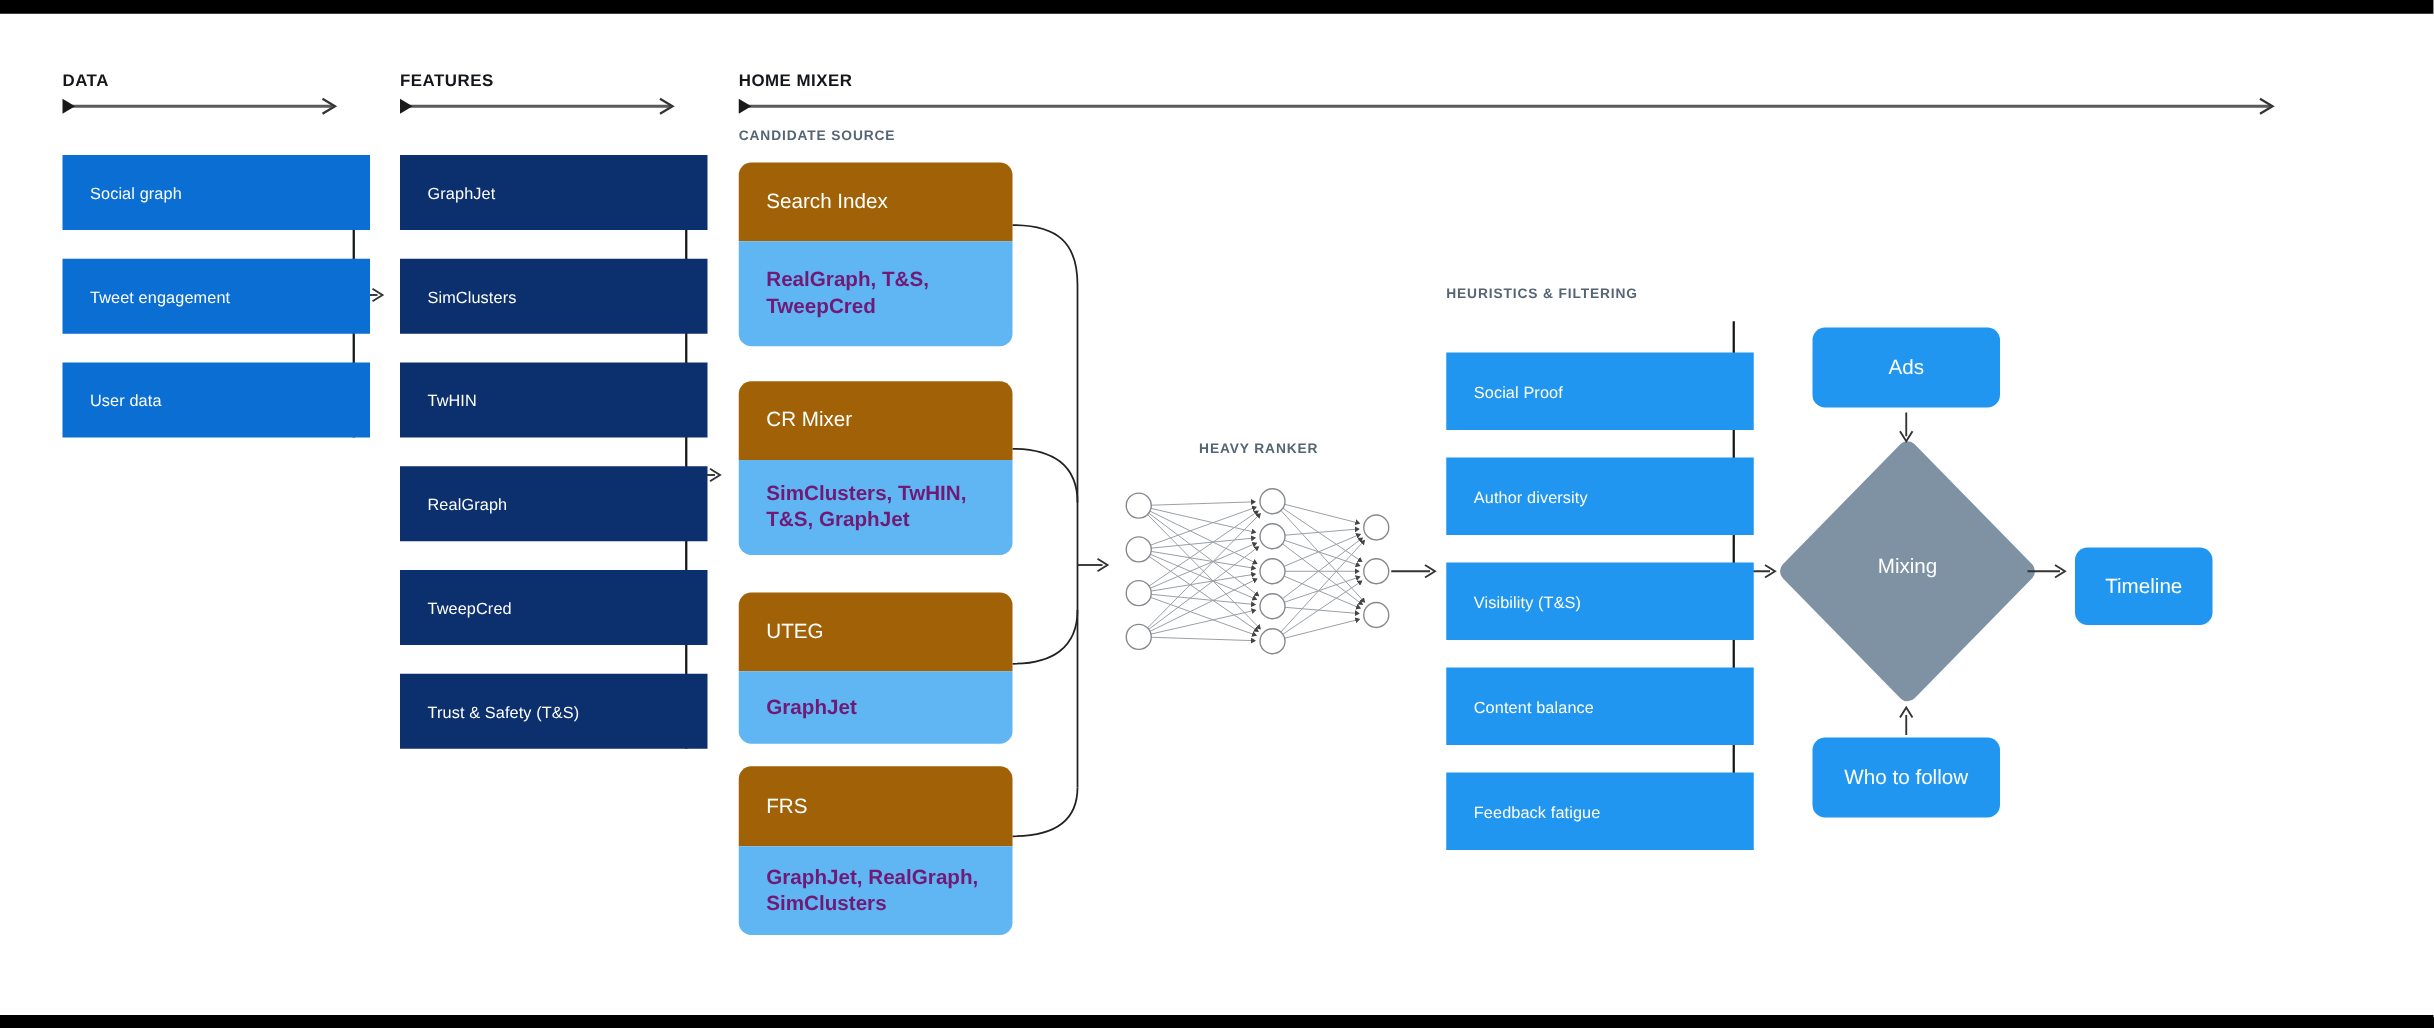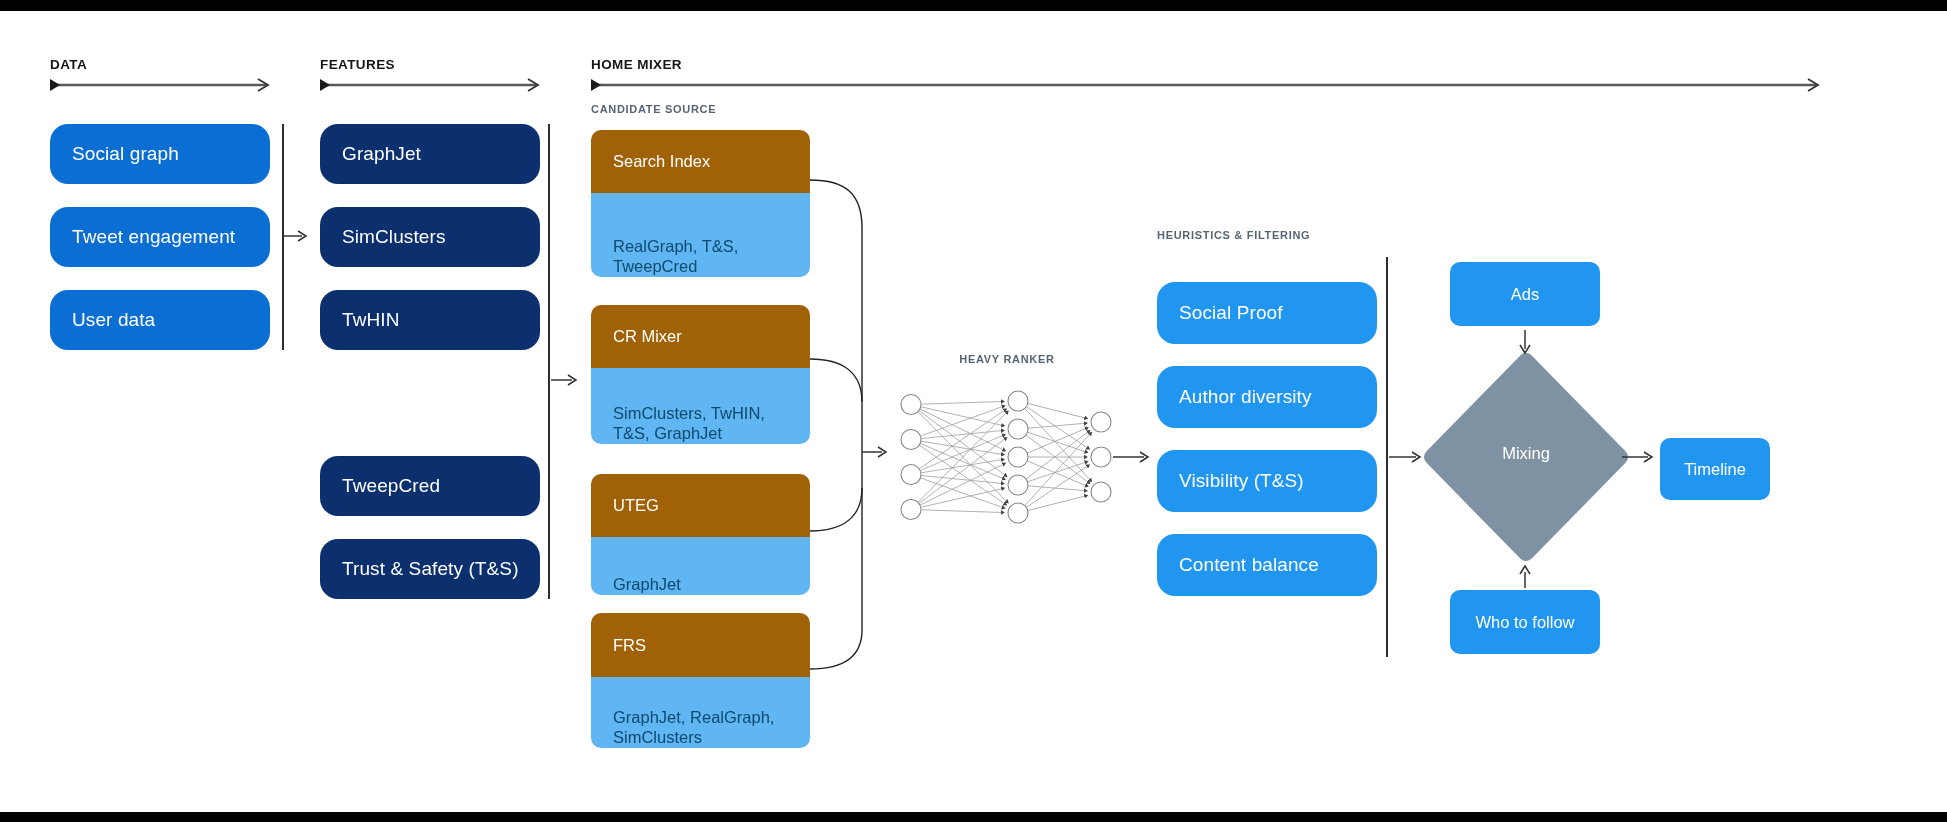--- a/index.html
+++ b/index.html
@@ -14,36 +14,36 @@
   .colhead{
     position:absolute;top:57px;font-size:13.5px;font-weight:700;color:#14171a;
     letter-spacing:.4px;white-space:nowrap;
   }
   .minilabel{
     position:absolute;font-size:11px;font-weight:600;color:#566574;
     letter-spacing:.7px;white-space:nowrap;text-align:center;
   }
 
   .box{
-    position:absolute;width:220px;height:60px;border-radius:18px;
-    display:flex;align-items:center;color:#fff;font-size:19px;font-weight:500;
+    position:absolute;width:246px;height:60px;border-radius:0;
+    display:flex;align-items:center;color:#fff;font-size:13px;font-weight:500;
     padding-left:22px;box-sizing:border-box;letter-spacing:.1px;
   }
   .box.data-src{left:50px;background:#0b6ed3;}
   .box.feature{left:320px;background:#0c2f6e;}
   .box.heur{left:1157px;background:#2196f0;height:62px;margin-top:25px;}
 
   .stack{position:absolute;left:591px;width:219px;}
   .stack-main{
     background:#a16207;border-radius:10px 10px 0 0;display:flex;align-items:center;
     color:#fff;font-size:16.5px;font-weight:500;padding-left:22px;box-sizing:border-box;
   }
   .stack-sub{
-    background:#60b5f3;border-radius:0 0 10px 10px;display:flex;align-items:flex-end;
-    color:#0c4a6e;font-size:16.5px;font-weight:400;line-height:1.25;
+    background:#60b5f3;border-radius:0 0 10px 10px;display:flex;align-items:center;
+    color:#701a75;font-size:16.5px;font-weight:700;line-height:1.25;
     padding-left:22px;padding-right:18px;box-sizing:border-box;
   }
 
   .cbox{
     position:absolute;background:#2196f0;border-radius:10px;display:flex;
     align-items:center;justify-content:center;color:#fff;font-size:16.5px;font-weight:500;
     text-align:center;box-sizing:border-box;
   }
   #node-ads{left:1450px;top:262px;width:150px;height:64px;}
   #node-timeline{left:1660px;top:426px;width:110px;height:62px;margin-top:12px;}
@@ -204,20 +204,23 @@
 
   <div class="box feature" style="top:124px">
       <span>GraphJet</span>
     </div>
   <div class="box feature" style="top:207px">
       <span>SimClusters</span>
     </div>
   <div class="box feature" style="top:290px">
       <span>TwHIN</span>
     </div>
+  <div class="box feature" style="top:373px">
+      <span>RealGraph</span>
+    </div>
   <div class="box feature" style="top:456px">
       <span>TweepCred</span>
     </div>
   <div class="box feature" style="top:539px">
       <span>Trust &amp; Safety (T&amp;S)</span>
     </div>
 
   <div class="stack" style="top:130px">
     <div class="stack-main" style="height:63px">
         <span>Search Index</span>
@@ -256,20 +259,23 @@
     </div>
   <div class="box heur" style="top:341px">
       <span>Author diversity</span>
     </div>
   <div class="box heur" style="top:425px">
       <span>Visibility (T&amp;S)</span>
     </div>
   <div class="box heur" style="top:509px">
       <span>Content balance</span>
     </div>
+  <div class="box heur" style="top:593px">
+      <span>Feedback fatigue</span>
+    </div>
 
   <div class="cbox" id="node-ads">
       <span>Ads</span>
     </div>
   <div id="diamond-label">Mixing</div>
   <div class="cbox" id="node-who-to-follow">
       <span>Who to follow</span>
     </div>
   <div class="cbox" id="node-timeline">
       <span>Timeline</span>

